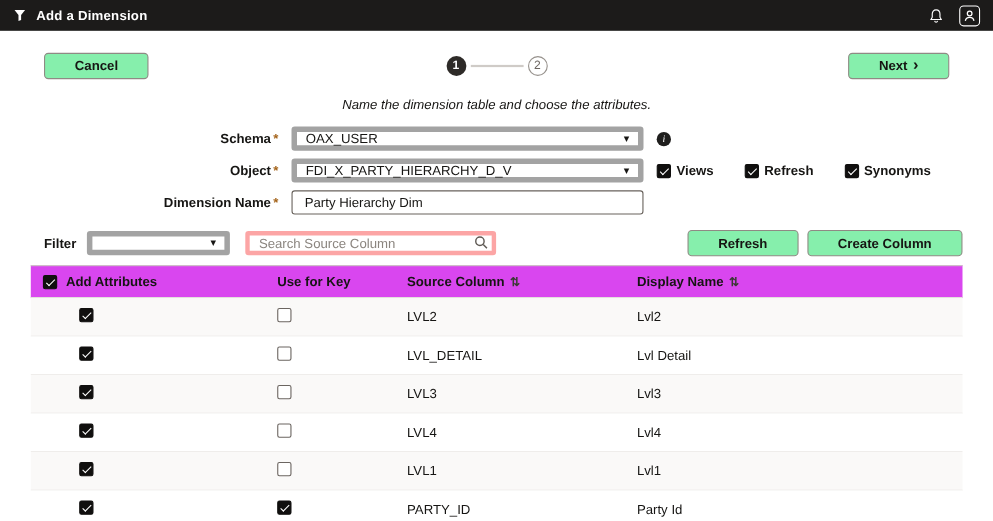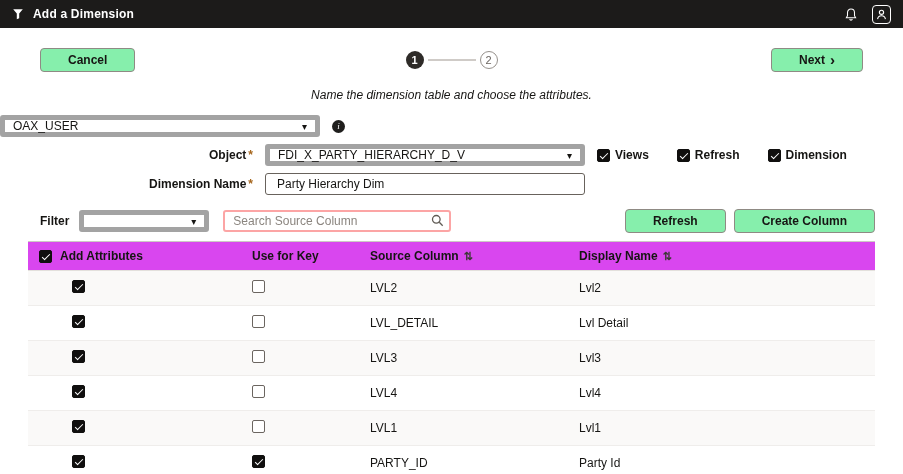--- a/index.html
+++ b/index.html
@@ -107,21 +107,21 @@
     transform: rotate(45deg);
   }
 
   
   .toolbar { display: flex; align-items: center; margin: 14px 28px 0; height: 24px; }
   .toolbar-label { font-weight: bold; margin: 0 10px 0 12px; }
   .filter-select { width: 130px; }
   .search-wrap { position: relative; margin-left: 14px; width: 228px; }
   .search-input {
     width: 100%; height: 22px;
-    border: 2px solid #fca5a5; border-radius: 3px;
+    border: 4px solid #fca5a5; border-radius: 3px;
     padding: 0 18px 0 8px; font: inherit; color: #14532d;
   }
   .search-input::placeholder { color: #8b857f; }
   .search-icon { position: absolute; right: 7px; top: 4px; }
   .spacer { flex: 1; }
   .toolbar-buttons { display: flex; gap: 8px; }
 
   
   .table { margin: 8px 28px 0; }
   .thead, .trow {
@@ -179,20 +179,23 @@
     <span>Next</span>
     <span class="chev">›</span>
   </button>
 </div>
 
 <div class="instruction">Name the dimension table and choose the attributes.</div>
 
 <div class="form">
 
   <div class="form-row">
+    <div class="form-label">
+      <span>Schema</span><span class="req">*</span>
+    </div>
     <div class="select">
       <span>OAX_USER</span>
       <span class="arrow">▾</span>
     </div>
     <span class="info">i</span>
   </div>
 
   <div class="form-row">
     <div class="form-label">
       <span>Object</span><span class="req">*</span>
@@ -205,21 +208,21 @@
       <span class="check-item">
         <span class="cb checked"></span>
         <span>Views</span>
       </span>
       <span class="check-item">
         <span class="cb checked"></span>
         <span>Refresh</span>
       </span>
       <span class="check-item">
         <span class="cb checked"></span>
-        <span>Dimension</span>
+        <span>Synonyms</span>
       </span>
     </div>
   </div>
 
   <div class="form-row">
     <div class="form-label">
       <span>Dimension Name</span><span class="req">*</span>
     </div>
     <input class="text-input" value="Party Hierarchy Dim" style="">
   </div>

